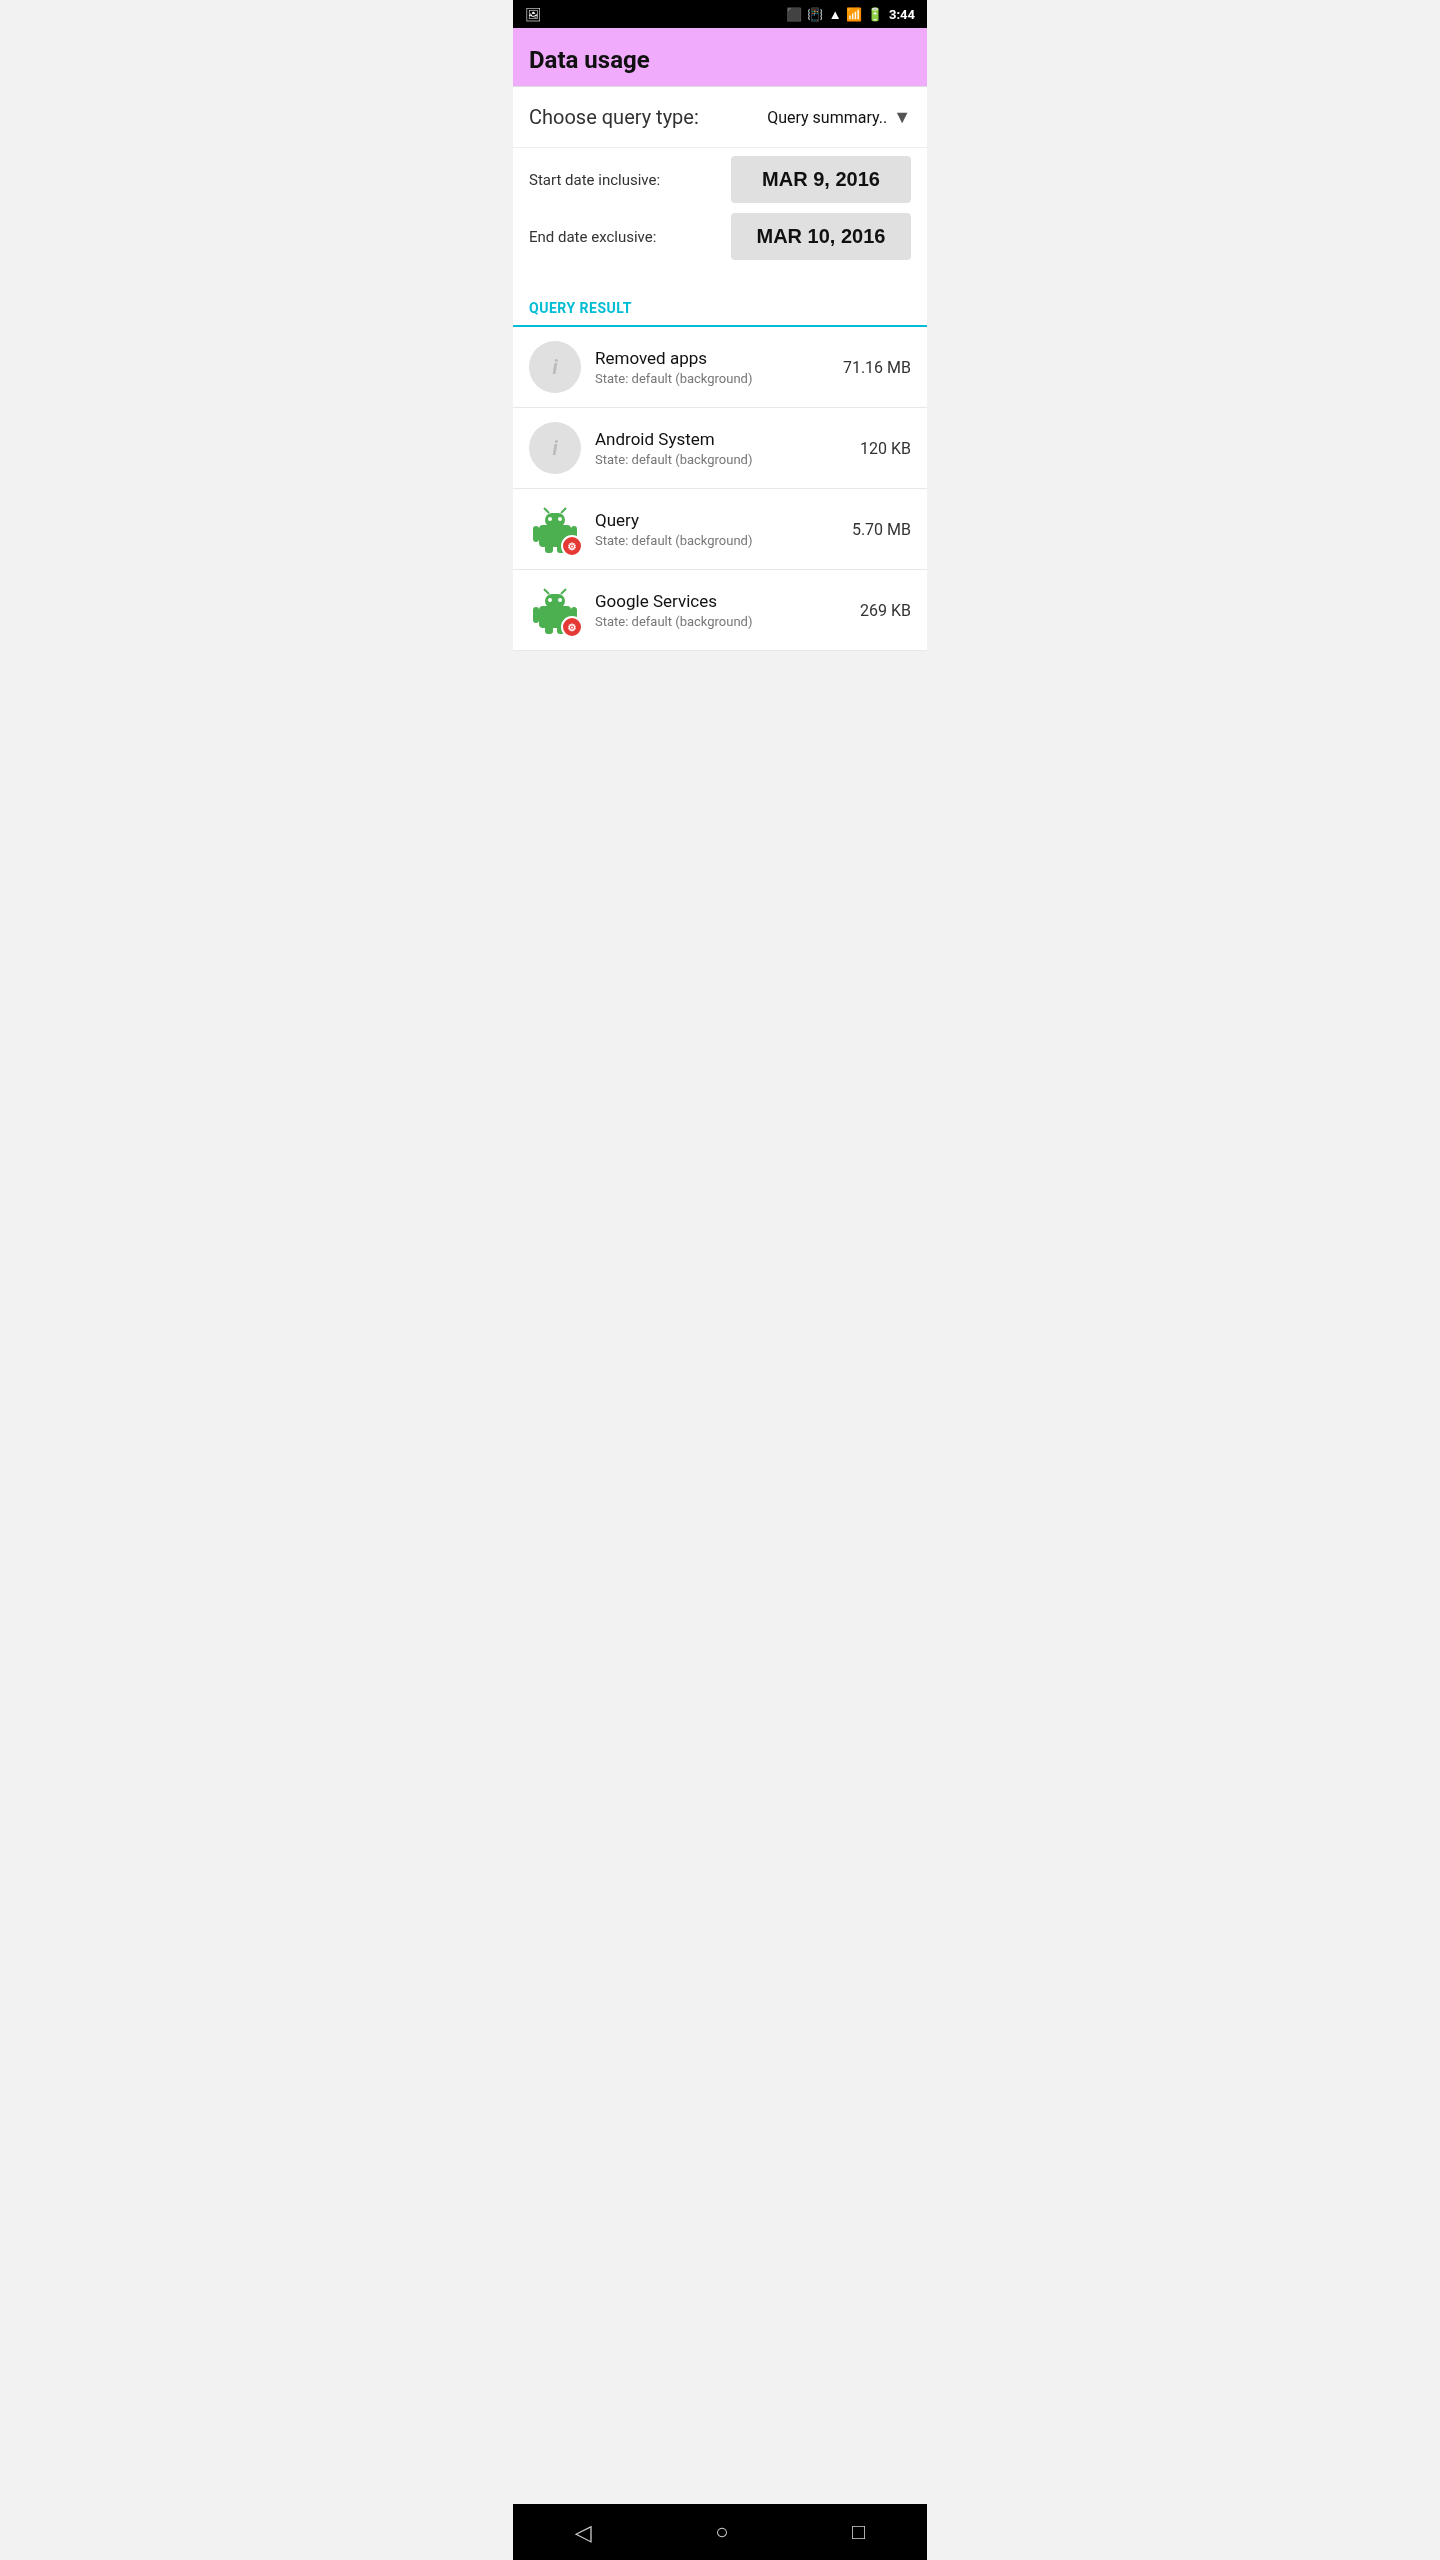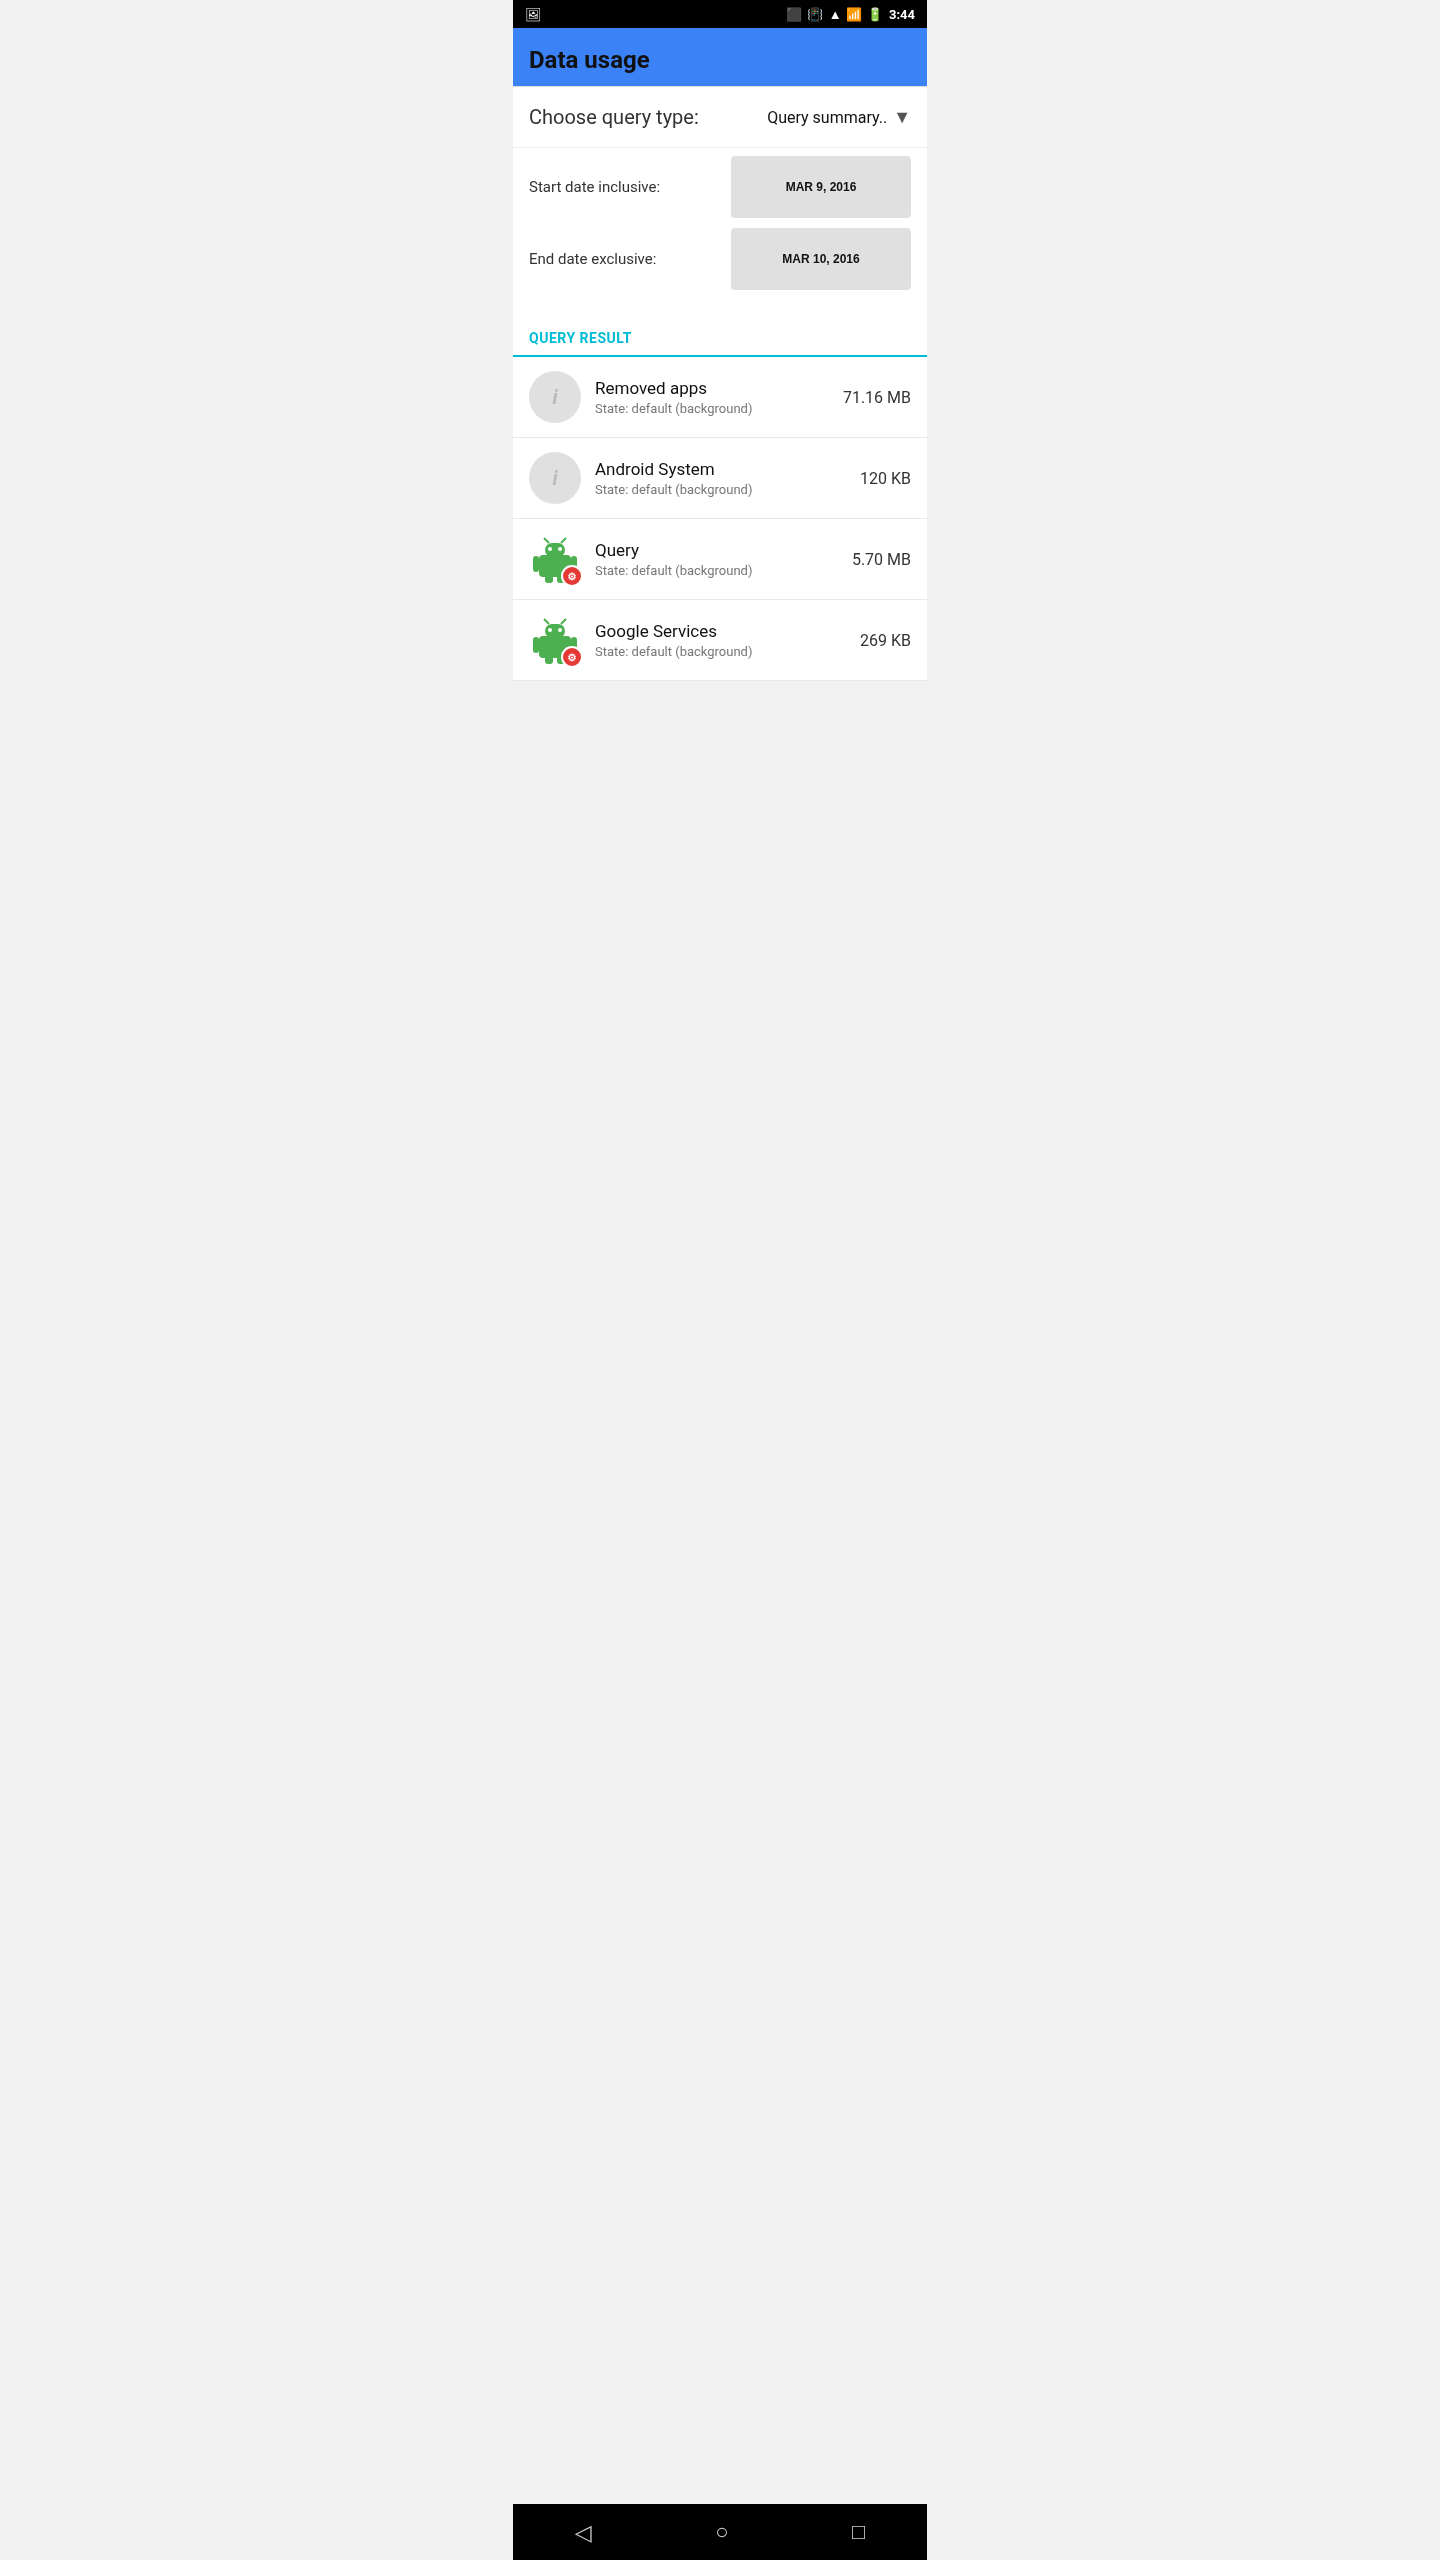--- a/index.html
+++ b/index.html
@@ -35,21 +35,21 @@
       align-items: center;
     }
 
     .status-icons {
       display: flex;
       align-items: center;
       gap: 5px;
     }
 
     .page-header {
-      background: #3b82f6;
+      background: #f0abfc;
       padding: 18px 16px 12px 16px;
       border-bottom: 1px solid #ddd;
     }
 
     .page-title {
       font-size: 24px;
       font-weight: bold;
       color: #111;
     }
 
@@ -99,22 +99,22 @@
     .date-label {
       font-size: 15px;
       color: #333;
       flex: 1;
     }
 
     .date-button {
       background: #e0e0e0;
       border: none;
       border-radius: 4px;
-      padding: 24px 24px;
-      font-size: 12px;
+      padding: 12px 24px;
+      font-size: 20px;
       font-weight: bold;
       color: #111;
       cursor: pointer;
       min-width: 180px;
       text-align: center;
     }
 
     .query-result-header {
       padding: 12px 16px 8px 16px;
       border-bottom: 2px solid #00bcd4;

